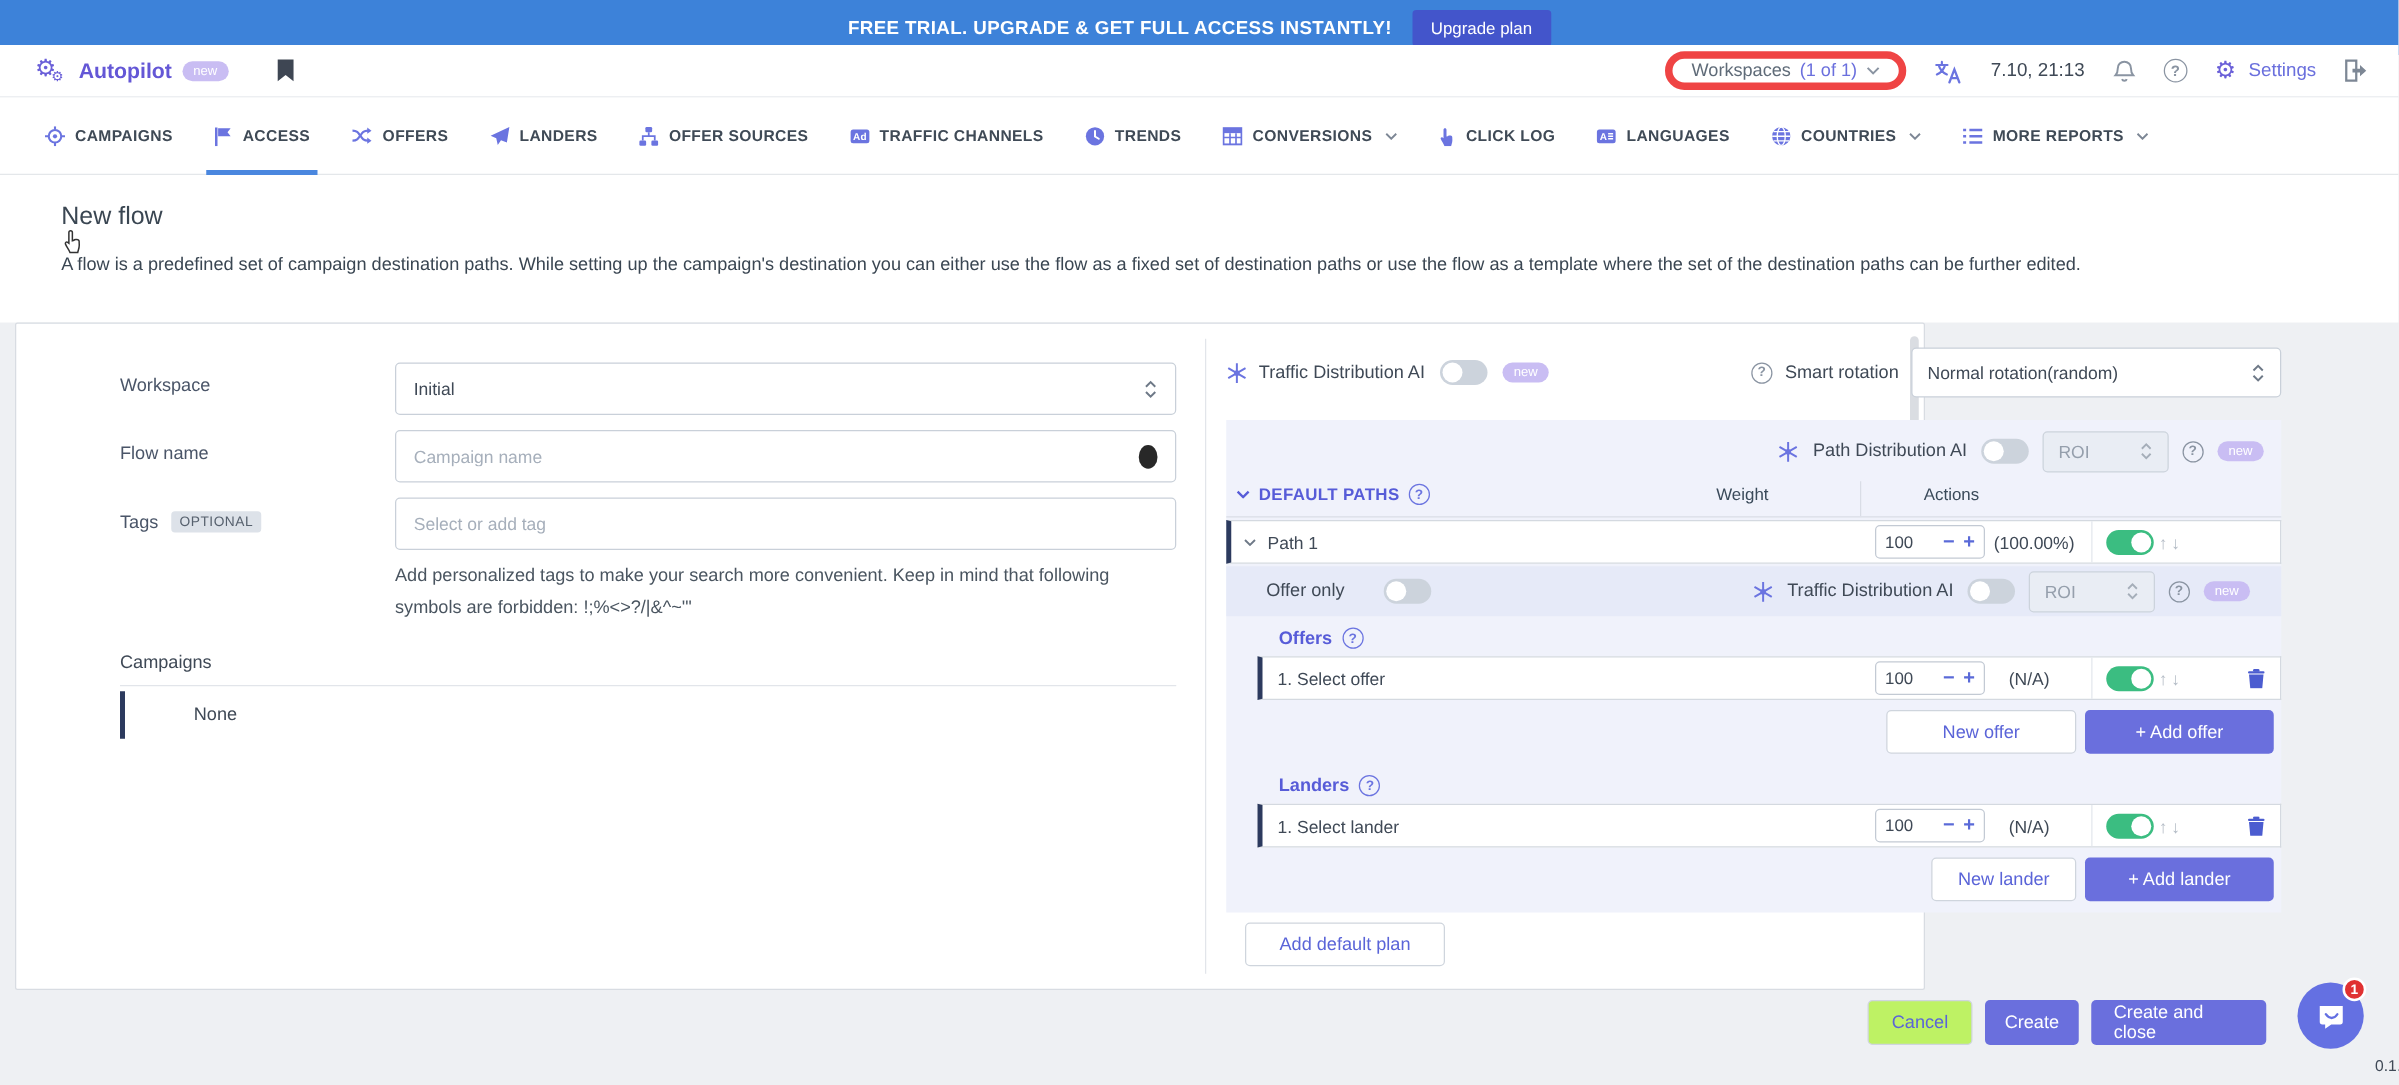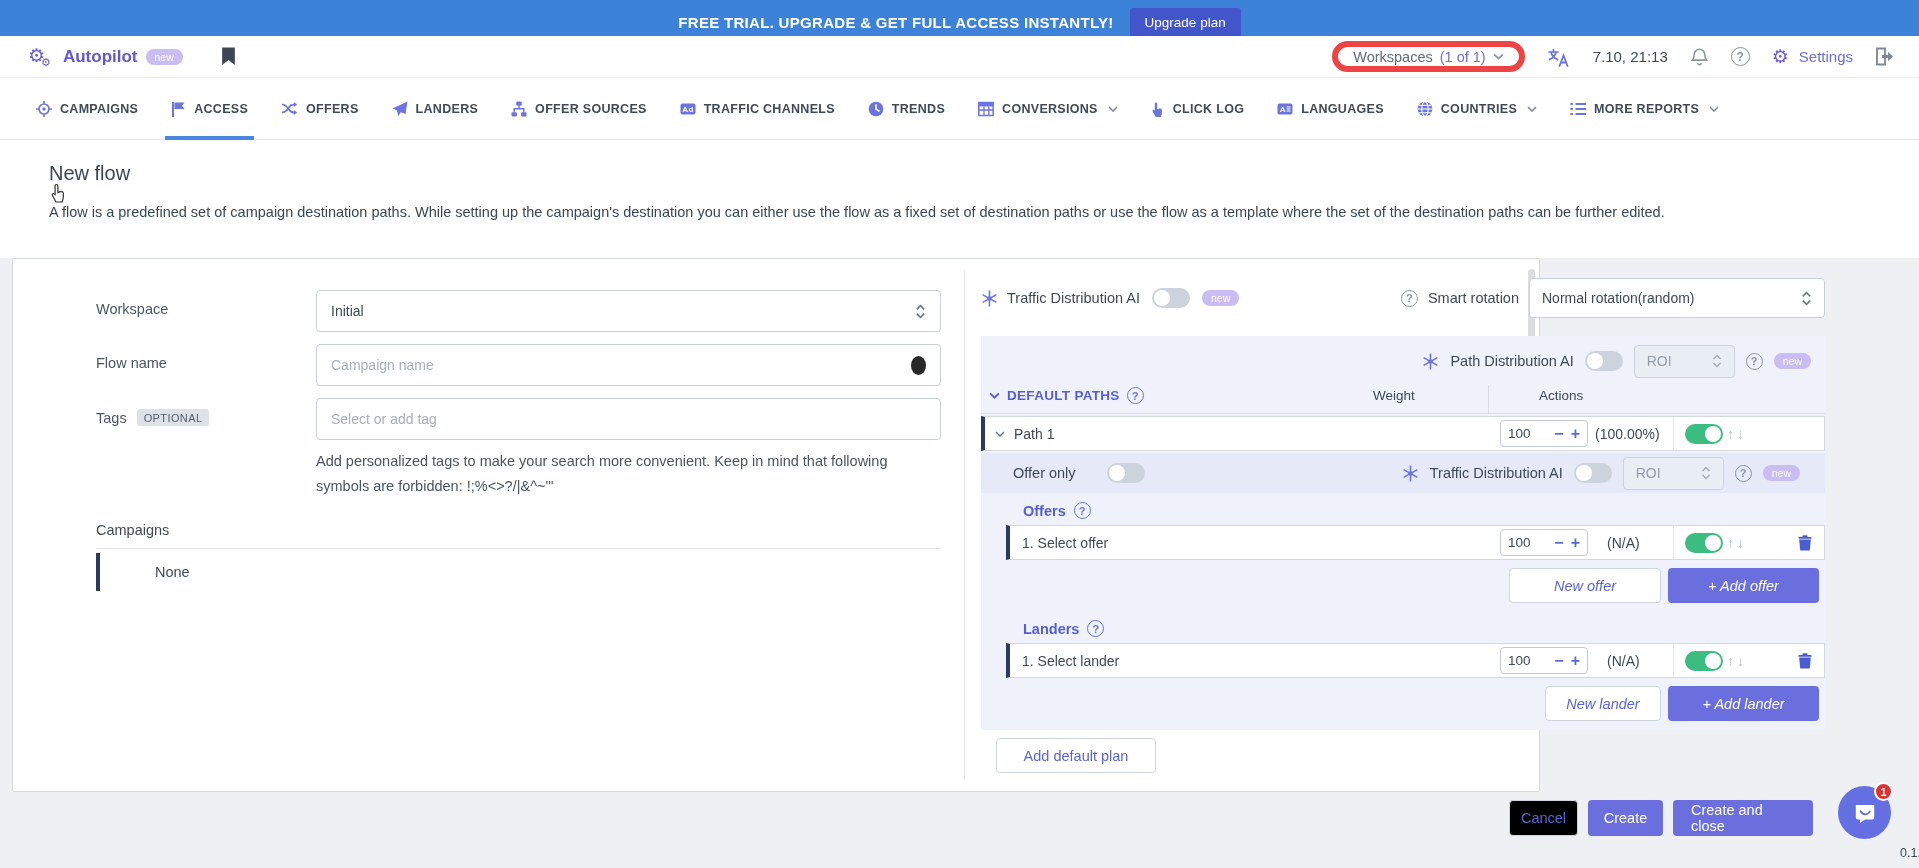--- a/index.html
+++ b/index.html
@@ -101,36 +101,36 @@
   .rtoggle { position:absolute; left:700px; }
   .arrows { position:absolute; left:742px; display:flex; gap:3px; color:#b4bcc6; font-size:14px; }
   .arrows span { cursor:pointer; }
   .trash { position:absolute; left:813px; cursor:pointer; display:flex; }
 
   .offer-only-row { margin-top:2px; height:40px; background:#e6eaf8; display:flex; align-items:center; padding:0 25px 0 32px; }
   .sec-head { display:flex; align-items:center; gap:8px; margin:9px 0 6px 42px; }
   .sec-title { color:#575cd8; font-size:14.5px; font-weight:bold; }
   .sub-row { margin-left:25px; }
   .btn-row { display:flex; justify-content:flex-end; gap:7px; margin-top:8px; padding-right:6px; }
-  .btn { height:35px; border-radius:4px; font-size:14.5px; display:flex; align-items:center; justify-content:center; cursor:pointer;font-style:italic; }
+  .btn { height:35px; border-radius:4px; font-size:14.5px; display:flex; align-items:center; justify-content:center; cursor:pointer; }
   .btn-ghost { background:#fff; border:1px solid #cfd5dd; color:#5a64d8; width:152px; }
   .btn-primary { background:#6a6fdd; color:#fff; width:151px; }
   .add-path-btn { position:absolute; left:983px; top:479px; width:160px; height:35px; background:#fff;
                   border:1px solid #cfd5dd; border-radius:4px; color:#5a64d8; font-size:14.5px;
                   display:flex; align-items:center; justify-content:center; cursor:pointer; }
 
   .qmark { width:17px; height:17px; border:1.4px solid #8a94a2; border-radius:50%; color:#8a94a2; flex:none;
            font-size:11px; display:flex; align-items:center; justify-content:center; font-weight:bold; }
   .qmark.purple { border-color:#6b74e0; color:#6b74e0; }
 
   
   .footer { position:absolute; left:0; top:792px; width:1919px; height:76px; }
   .footer-btns { position:absolute; right:106px; top:8px; display:flex; gap:10px; }
   .fbtn { height:36px; border-radius:4px; font-size:14.5px; display:flex; align-items:center; justify-content:center; cursor:pointer; padding:0 18px; }
-  .fbtn-cancel { background:#000000; border:1px solid #cfd5dd; color:#5a64d8; width:69px;margin-left:44px; }
+  .fbtn-cancel { background:#bef264; border:1px solid #cfd5dd; color:#5a64d8; width:84px;margin-left:44px; }
   .fbtn-create { background:#6a6fdd; color:#fff; width:75px; }
   .fbtn-cc { background:#6a6fdd; color:#fff; width:140px; }
   .chat-bubble { position:absolute; left:1838px; top:786px; width:53px; height:53px; background:#6470e2;
                  border-radius:50%; display:flex; align-items:center; justify-content:center; cursor:pointer; }
   .chat-badge { position:absolute; left:36px; top:-4px; width:19px; height:19px; background:#e03131; border:2px solid #fff;
                 border-radius:50%; color:#fff; font-size:11px; font-weight:bold; display:flex; align-items:center; justify-content:center; }
   .version { position:absolute; left:1900px; top:846px; display:flex; align-items:center; gap:5px; font-size:12.5px; color:#3f4956; }
   .gdot { width:9px; height:9px; border-radius:50%; background:#21a831; }
   .flow-dot { width:15px; height:19px; background:#282828; border-radius:50%; margin-left:auto; }
 </style>

